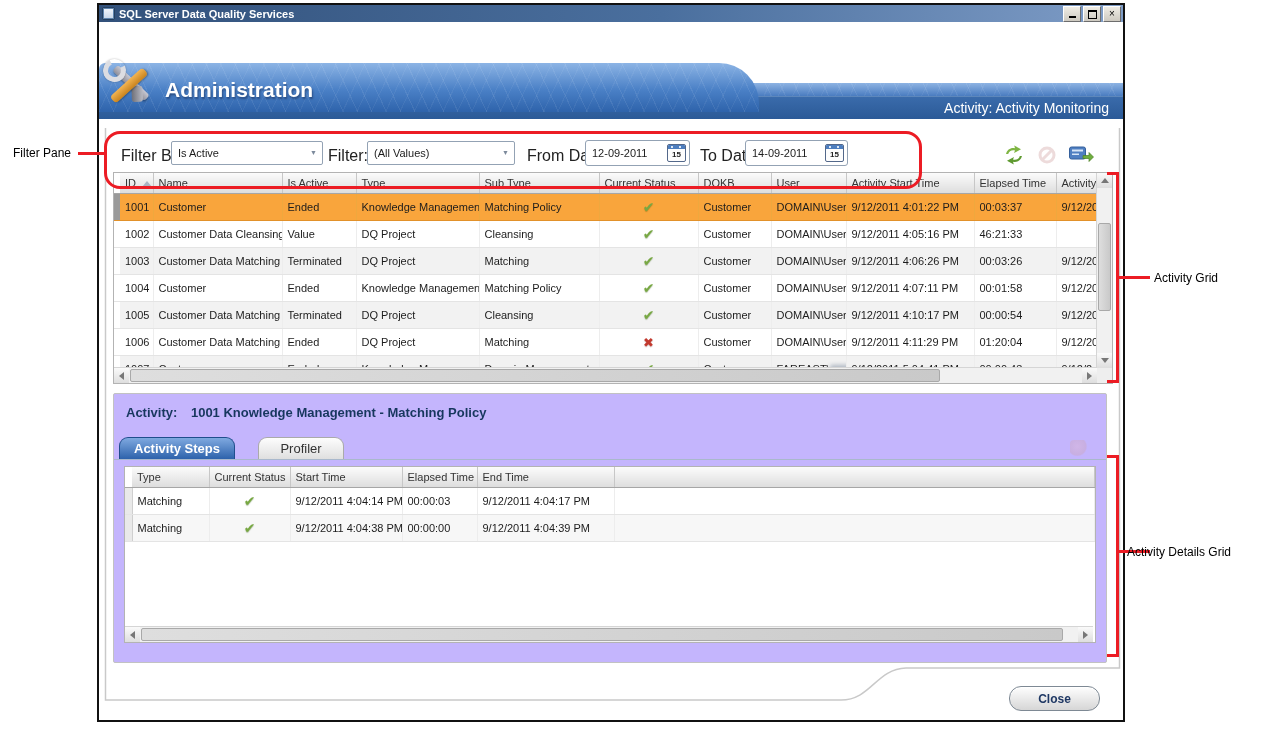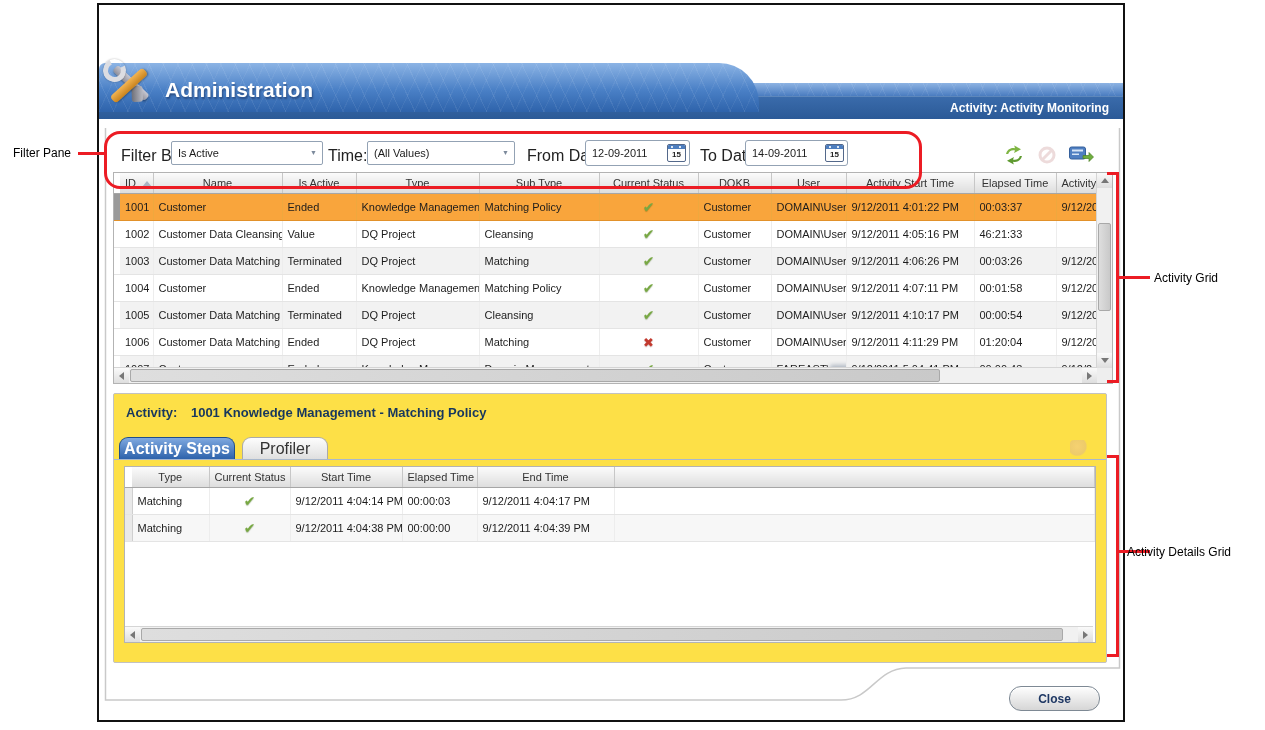--- a/index.html
+++ b/index.html
@@ -25,21 +25,21 @@
                   font-size:11px;color:#17386a;}
   .redact{display:inline-block;width:92px;height:10px;border-radius:2px;background:#aeb6c1;filter:blur(2px);}
   .signout{color:#1f5da0;text-decoration:underline;cursor:pointer;}
   .helpico{width:15px;height:15px;border-radius:50%;background:radial-gradient(circle at 35% 30%,#9cc4f2,#3a71c1 70%,#28579c);
            color:#fff;font-size:10px;font-weight:bold;display:flex;align-items:center;justify-content:center;
            border:1px solid #2c5a9b;}
   
   .strip{position:absolute;left:0;top:91px;width:100%;height:22px;
          background:linear-gradient(#3a6bab,#2b5globe);background:linear-gradient(#3a6bab,#2b5a97);
          border-top:1px solid #5d87bb;z-index:1;}
-  .striptext{position:absolute;right:14px;top:0;line-height:22px;color:#fff;font-size:12px;font-weight:bold;}
+  .striptext{position:absolute;right:14px;top:0;line-height:22px;color:#fff;font-size:14px;font-weight:normal;}
   .bandR{position:absolute;left:600px;right:0;top:78px;height:13px;z-index:2;
          background:linear-gradient(#8db3e3,#4a7cc0);border-top-left-radius:14px 13px;}
   .bandL{position:absolute;left:0;top:58px;width:660px;height:49px;z-index:3;
          background:linear-gradient(#8cb4e5,#4a80c6 55%,#2e63ab);border-radius:6px 40px 0 0;}
   .gridtex{position:absolute;inset:0;border-radius:inherit;opacity:.55;background:
     repeating-linear-gradient(65deg,rgba(255,255,255,.14) 0 1px,transparent 1px 13px),
     repeating-linear-gradient(-65deg,rgba(255,255,255,.10) 0 1px,transparent 1px 13px);}
   .admintitle{position:absolute;left:66px;top:73px;z-index:5;color:#fff;font-size:21px;font-weight:bold;
               text-shadow:1px 2px 2px rgba(20,40,80,.55);}
   .tools{position:absolute;left:2px;top:50px;width:58px;height:58px;z-index:6;}
@@ -66,21 +66,21 @@
            border-radius:2px;overflow:hidden;font-size:8px;font-weight:bold;color:#222;text-align:center;line-height:20px;}
   .calicon::before{content:"";position:absolute;left:0;top:0;width:100%;height:4px;background:#4d7ebf;}
   .calicon::after{content:"";position:absolute;left:3px;top:1px;width:2px;height:2px;background:#dce7f5;
                   box-shadow:8px 0 0 #dce7f5;}
   .toolico{position:absolute;top:10px;cursor:pointer;}
   
   .grid{position:absolute;left:14px;top:167px;width:998px;height:210px;border:1px solid #b3b3b3;background:#fff;z-index:2;}
   .gview{position:absolute;left:0;top:0;width:983px;height:195px;overflow:hidden;}
   table.g{border-collapse:collapse;table-layout:fixed;font-size:11px;}
   table.g th{height:20px;background:linear-gradient(#fbfbfb,#dddddd);border-right:1px solid #c7c7c7;
-             border-bottom:1px solid #a6a6a6;font-weight:normal;text-align:center;padding:0 5px;color:#333;
+             border-bottom:1px solid #a6a6a6;font-weight:normal;text-align:left;padding:0 5px;color:#333;
              white-space:nowrap;overflow:hidden;position:relative;margin-left:18px;}
   table.g td{height:26px;padding:0 5px;border-bottom:1px solid #e4e4e4;border-right:1px solid #ededed;
              white-space:nowrap;overflow:hidden;background:#fff;}
   table.g td.handle,table.g th.handle{padding:0;border-right:none;background:#fff;}
   tr.alt td{background:#f2f2f2;}
   tr.sel td{background:#F9A53C;border-bottom-color:#e2912a;border-right-color:#efa83e;}
   tr.sel td.handle{background:#9a9a9a;}
   td.c-status{text-align:center;}
   .ok{color:#78A843;font-size:14px;text-shadow:0 1px 1px rgba(40,80,0,.35);}
   .fail{color:#C2392E;font-size:13px;text-shadow:0 1px 1px rgba(80,0,0,.25);}
@@ -93,29 +93,29 @@
         display:flex;align-items:center;justify-content:center;}
   .tri{width:0;height:0;}
   .tri.up{border-left:4px solid transparent;border-right:4px solid transparent;border-bottom:5px solid #777;}
   .tri.down{border-left:4px solid transparent;border-right:4px solid transparent;border-top:5px solid #777;}
   .tri.left{border-top:4px solid transparent;border-bottom:4px solid transparent;border-right:5px solid #777;}
   .tri.right{border-top:4px solid transparent;border-bottom:4px solid transparent;border-left:5px solid #777;}
   .thumb{position:absolute;background:linear-gradient(90deg,#dedede,#c9c9c9);border:1px solid #a9a9a9;border-radius:2px;}
   .corner{position:absolute;right:0;bottom:0;width:15px;height:15px;background:#eee;}
   
   .panel{position:absolute;left:14px;top:388px;width:992px;height:268px;border:1px solid #c2c2c2;border-radius:2px;
-         background:#fde047;z-index:2;}
+         background:#c4b5fd;z-index:2;}
   .ptitle{position:absolute;left:12px;top:11px;font-size:13px;font-weight:bold;color:#17375E;}
   .ptitle .val{margin-left:10px;}
   .tabsrow{position:absolute;left:0;top:43px;width:100%;height:22px;border-bottom:1px solid #a9b8cc;}
-  .tab{position:absolute;bottom:0;height:21px;border-radius:9px 9px 0 0;font-size:16px;display:flex;
+  .tab{position:absolute;bottom:0;height:21px;border-radius:9px 9px 0 0;font-size:13px;display:flex;
        align-items:center;justify-content:center;cursor:pointer;}
   .tab.active{left:5px;width:114px;background:linear-gradient(#7fa9e0,#2d62ab);color:#fff;font-weight:bold;
               border:1px solid #1f4e8c;border-bottom:none;}
-  .tab.idle{left:128px;width:84px;background:linear-gradient(#fdfdfd,#dfdfdf);color:#333;
+  .tab.idle{left:144px;width:84px;background:linear-gradient(#fdfdfd,#dfdfdf);color:#333;
             border:1px solid #aaa;border-bottom:none;margin-top:25px;}
   .faintico{position:absolute;right:18px;top:46px;width:18px;height:16px;opacity:.35;
             background:radial-gradient(circle at 40% 40%,#e7b7c0,#cfa3ad 60%,transparent 70%);border-radius:4px;}
   .dgrid{position:absolute;left:10px;top:72px;width:970px;height:175px;border:1px solid #b3b3b3;background:#fff;}
   .dgrid table.g{width:100%;}
   table.g td.handle2{padding:0;background:#e9e9e9;border-right:1px solid #cfcfcf;}
   tr.dalt td{background:#f7f7f7;}
   
   .closebtn{position:absolute;left:910px;top:681px;width:89px;height:23px;border:1px solid #7e8994;border-radius:12px;
             background:linear-gradient(#fefefe,#d6d6d6);box-shadow:inset 0 1px 0 #fff;
@@ -128,20 +128,35 @@
   .redline{background:#EC1C24;}
   .bracket{width:9px;border:3px solid #EC1C24;border-left:none;}
 </style>
 </head>
 <body>
 
 <div class="stage">
 
   <div class="win">
 
+    <div class="titlebar">
+      <div class="appicon"></div>
+      <div class="titletext">SQL Server Data Quality Services</div>
+      <div class="winbtns">
+        <div class="tbtn">
+            <div class="g-min"></div>
+          </div>
+        <div class="tbtn">
+            <div class="g-res"></div>
+          </div>
+        <div class="tbtn">
+            <span>×</span>
+          </div>
+      </div>
+    </div>
 
 
     <div class="strip">
       <span class="striptext">Activity: Activity Monitoring</span>
     </div>
     <div class="bandR">
         <div class="gridtex"></div>
       </div>
     <div class="bandL">
         <div class="gridtex"></div>
@@ -158,21 +173,21 @@
     <svg class="framesvg" width="1017" height="580">
       <path d="M1.5 0 V572 H737 C767 572 772 541 802 540 H1015.5 V0" fill="none" stroke="#c9c9c9" stroke-width="1.5"></path>
     </svg>
 
     <div class="filterbar">
       <span class="flabel" style="left:22px">Filter By:</span>
       <div class="combo" style="left:72px;width:144px">
         <span>Is Active</span>
         <span class="arrow">▼</span>
       </div>
-      <span class="flabel" style="left:229px">Time:</span>
+      <span class="flabel" style="left:229px">Filter:</span>
       <div class="combo" style="left:268px;width:140px">
         <span>(All Values)</span>
         <span class="arrow">▼</span>
       </div>
       <span class="flabel" style="left:428px">From Date:</span>
       <div class="datebox" style="left:486px;width:97px">
         <span>12-09-2011</span>
         <span class="calicon">15</span>
       </div>
       <span class="flabel" style="left:601px">To Date:</span>

